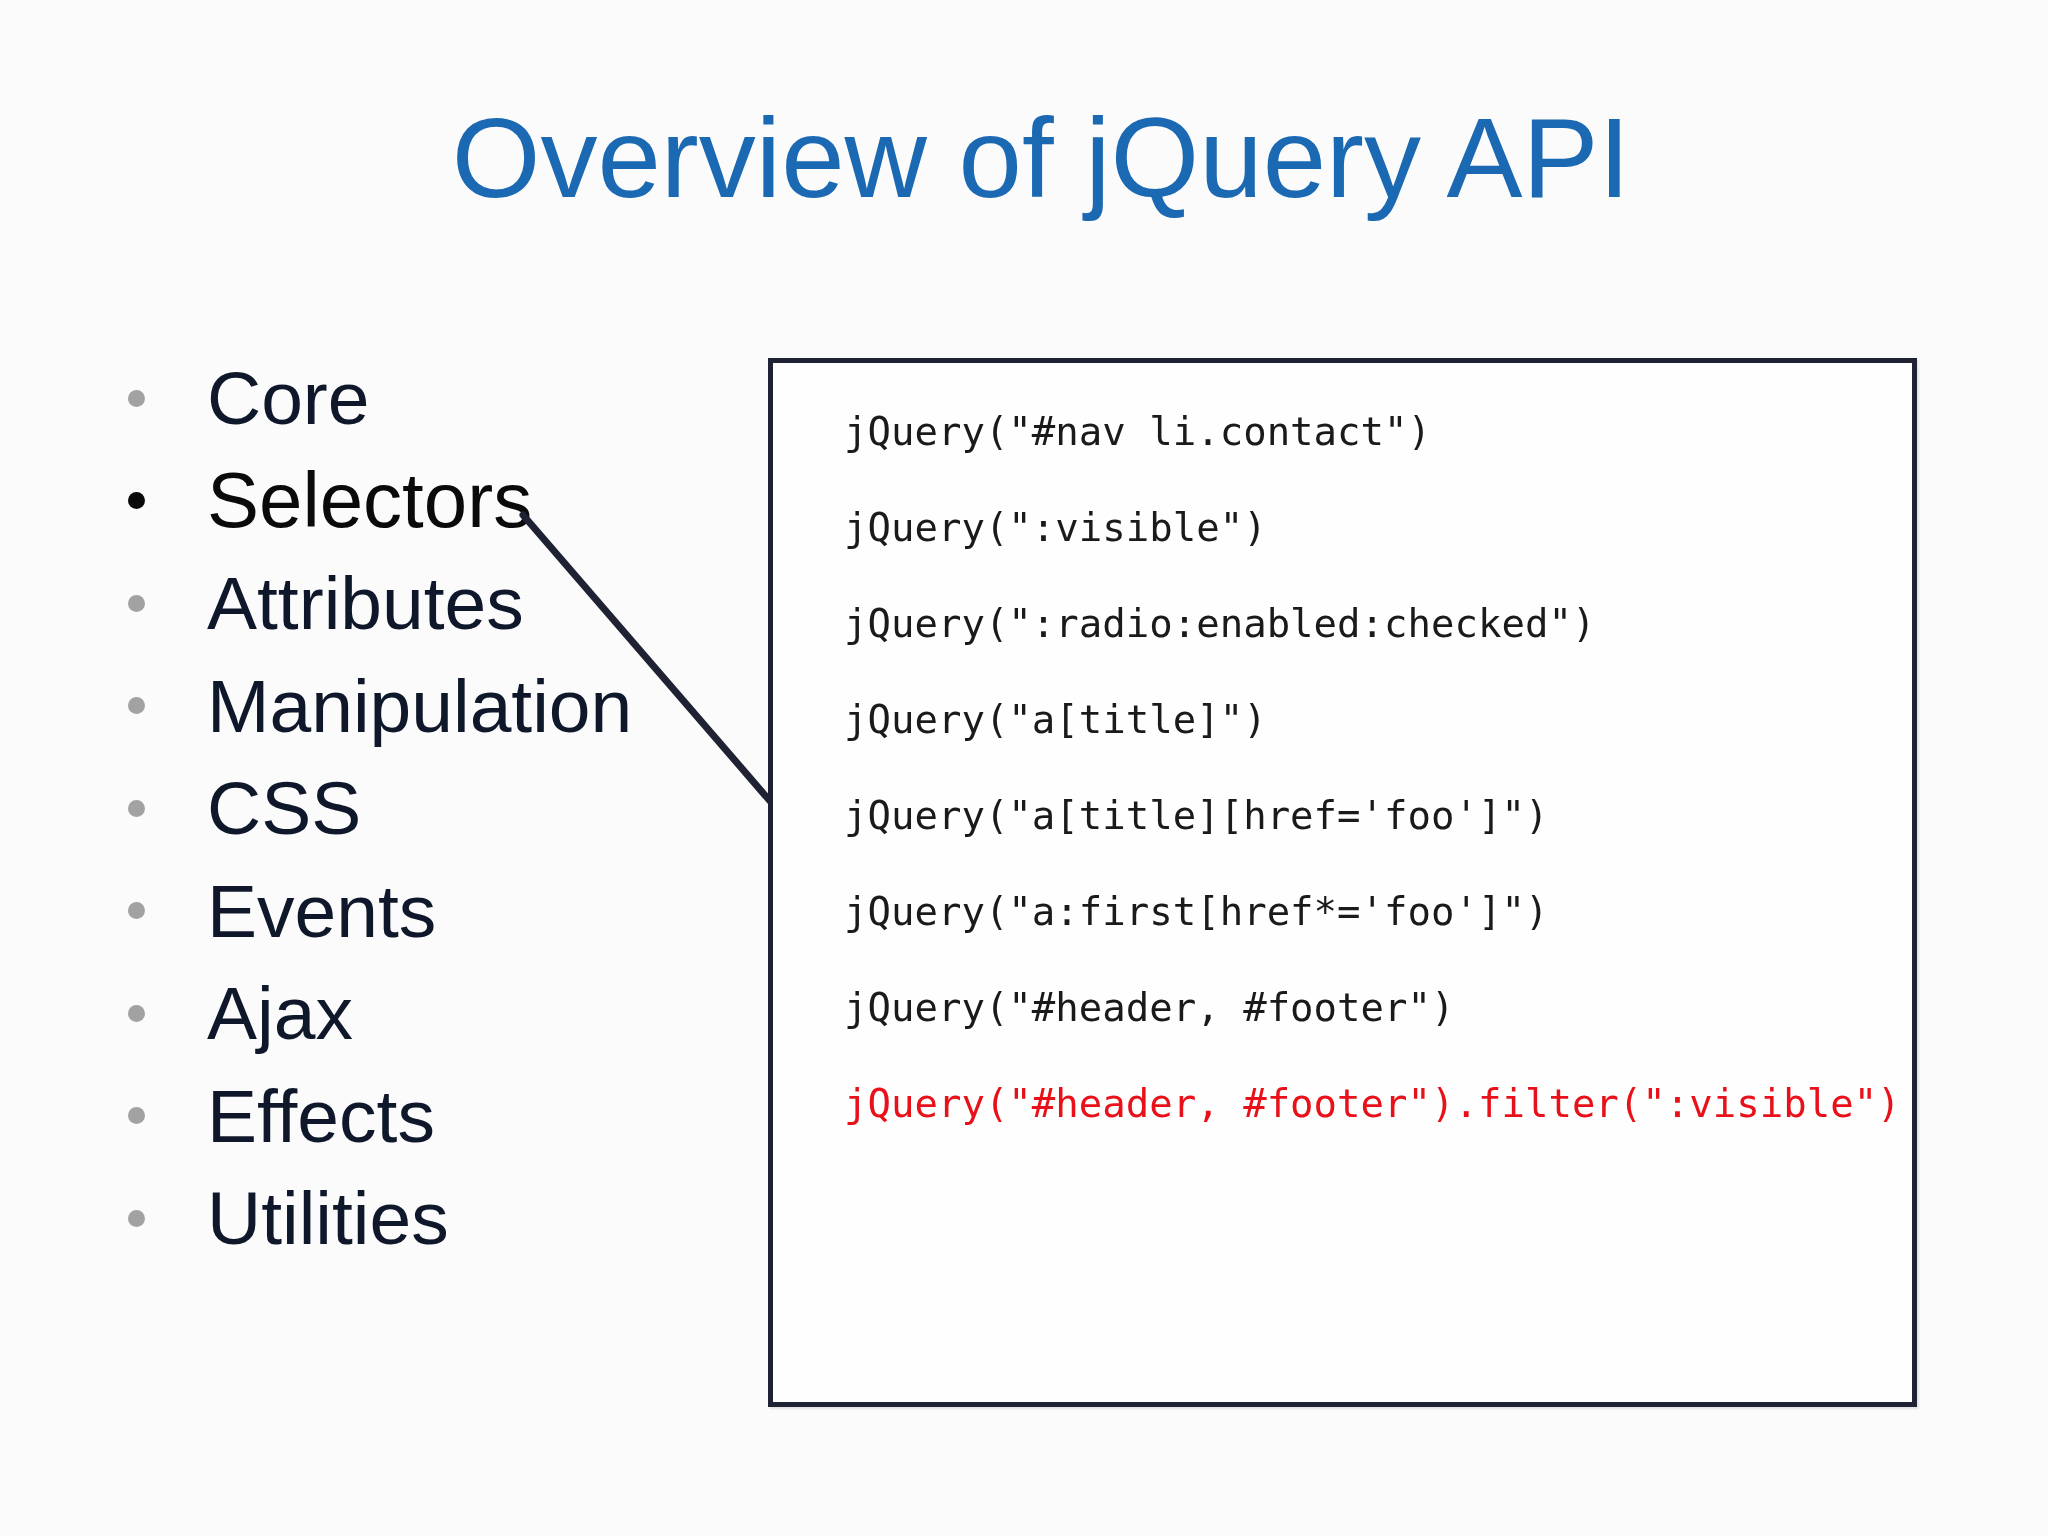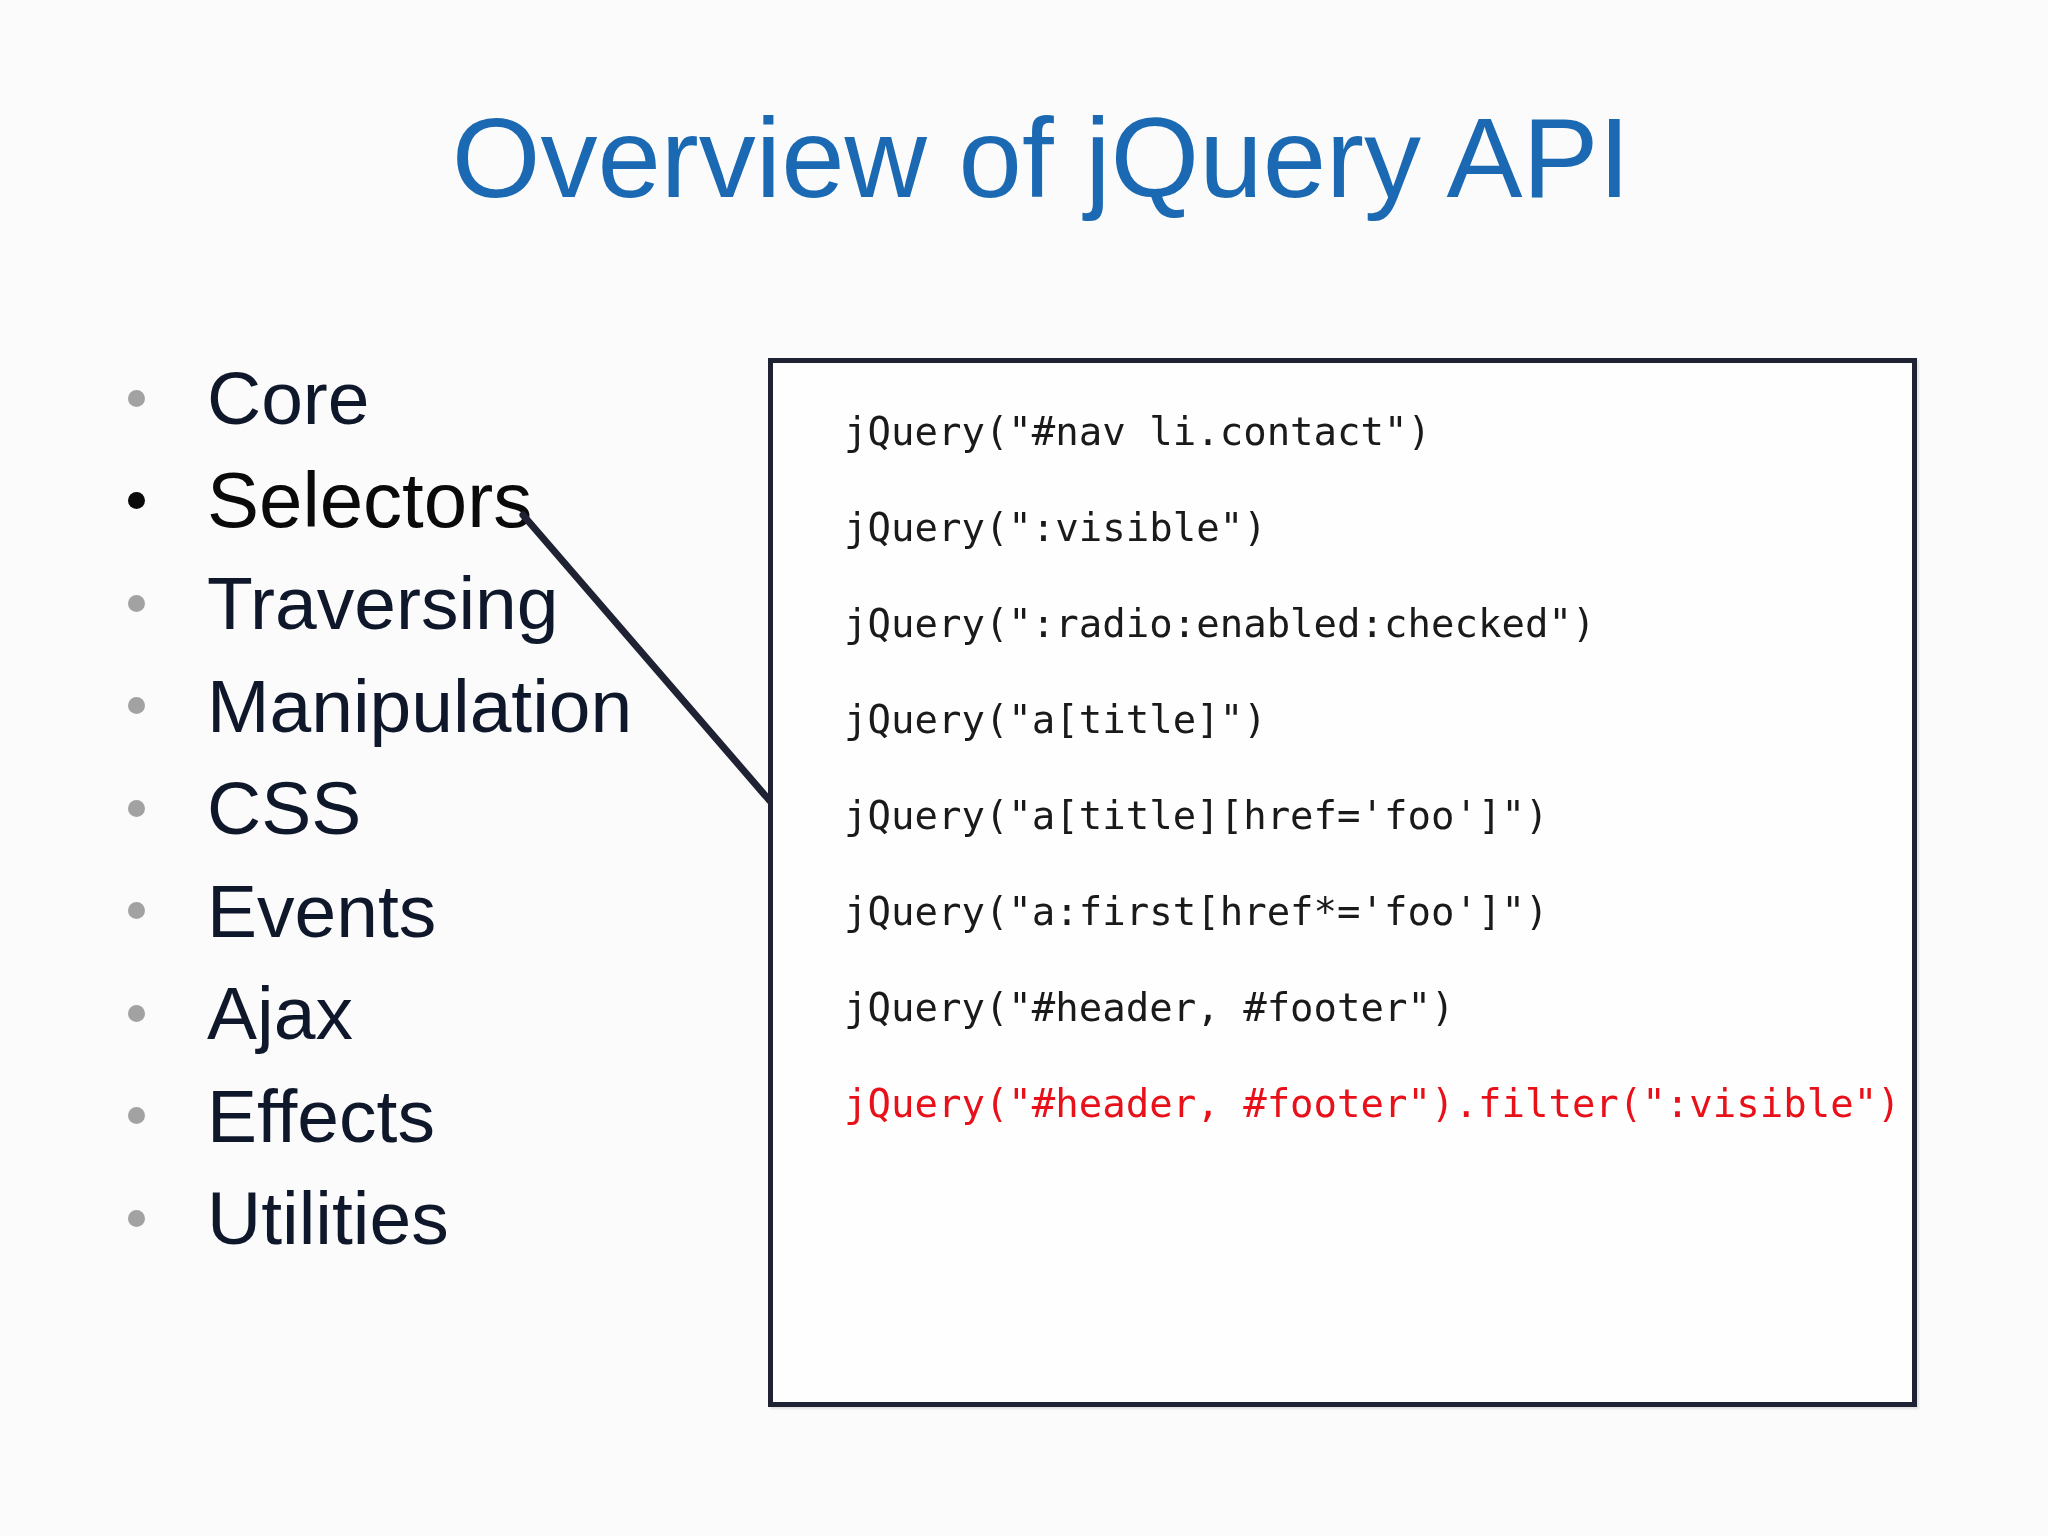--- a/index.html
+++ b/index.html
@@ -110,21 +110,21 @@
   <li>
     <span class="bullet"></span>
     <span>Core</span>
   </li>
   <li class="active">
     <span class="bullet"></span>
     <span>Selectors</span>
   </li>
   <li>
     <span class="bullet"></span>
-    <span>Traversing</span>
+    <span>Attributes</span>
   </li>
   <li>
     <span class="bullet"></span>
     <span>Manipulation</span>
   </li>
   <li>
     <span class="bullet"></span>
     <span>CSS</span>
   </li>
   <li>

